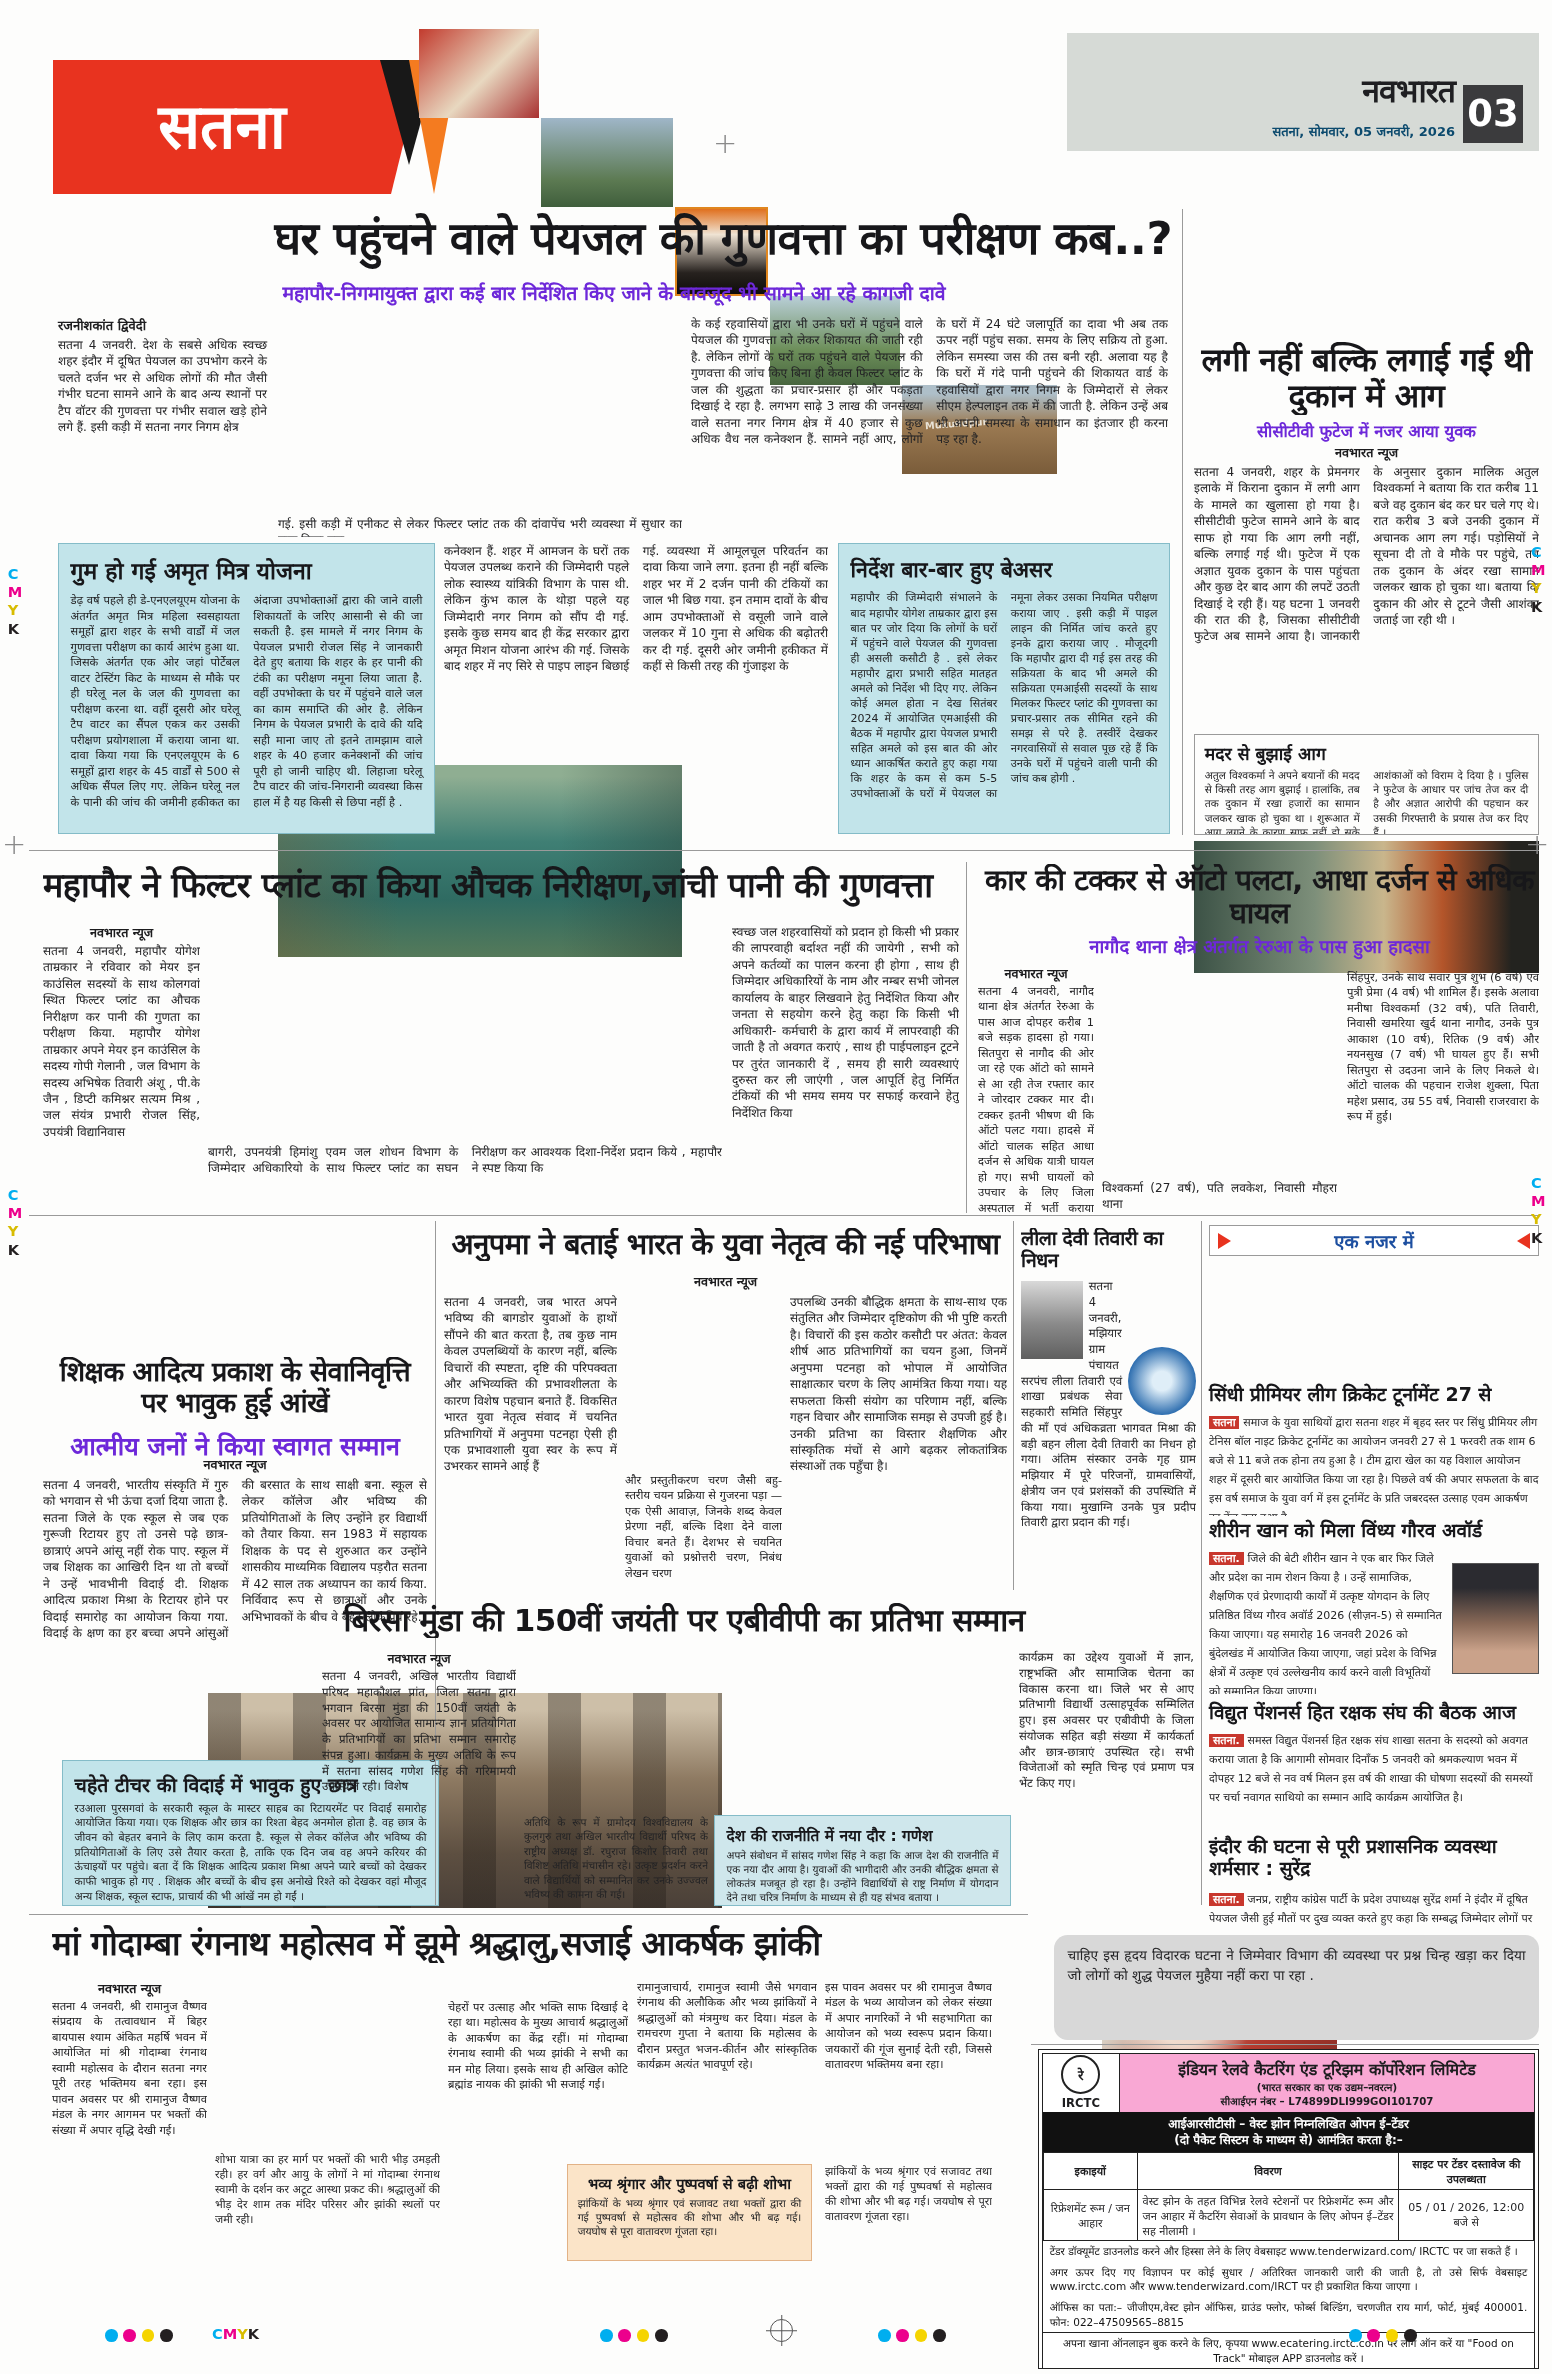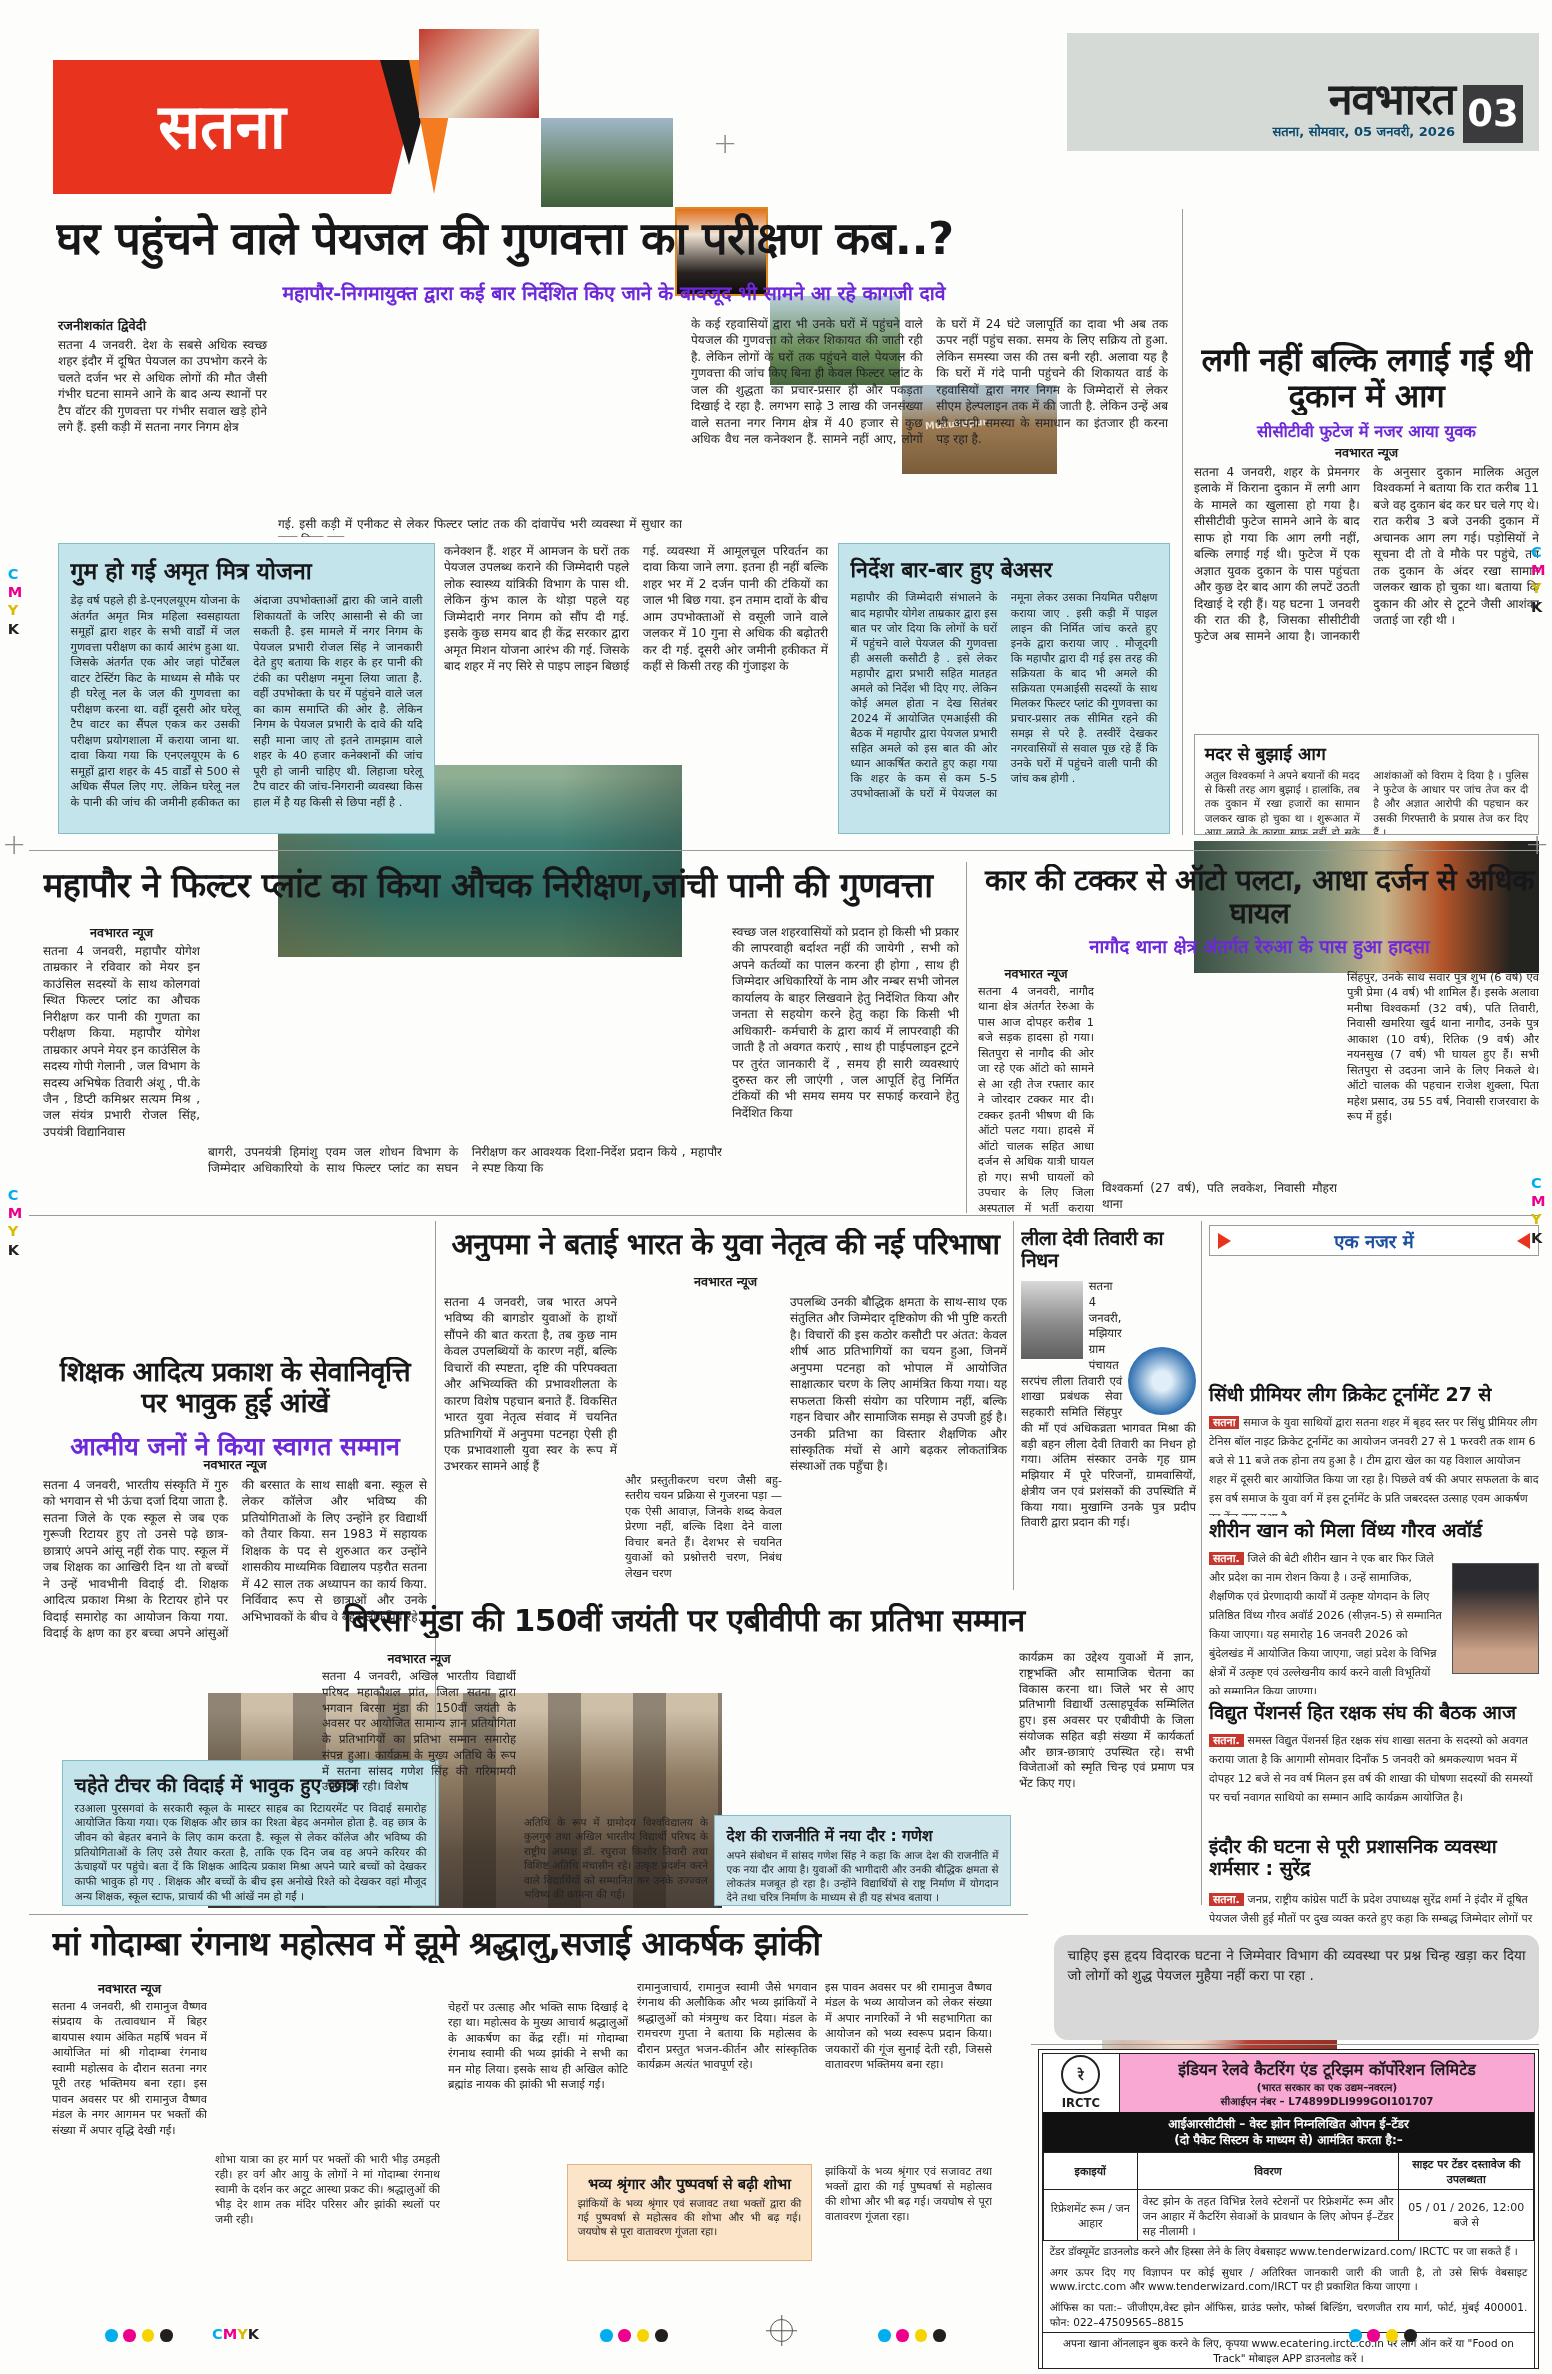--- a/index.html
+++ b/index.html
@@ -58,25 +58,25 @@
   <div class="abs photo" style="left:419px;top:29px;width:120px;height:89px;background:linear-gradient(135deg,#c23b2e,#e8d8c0 55%,#a83030);"></div>
   <div class="abs photo" style="left:541px;top:29px;width:132px;height:89px;background:linear-gradient(180deg,#9fb6c8,#5c7a52 70%,#3f5e3c);"></div>
   <div class="abs photo" style="left:675px;top:29px;width:93px;height:89px;background:linear-gradient(180deg,#e0701e,#efe3d3 30%,#27221f 75%,#0e0c0a);border:2.9px solid #e0861e;box-sizing:border-box;"></div>
   <div class="abs photo" style="left:770px;top:29px;width:130px;height:89px;background:linear-gradient(180deg,#b9cfd8,#6d8f5a 60%,#48663f);"></div>
   <div class="abs photo" style="left:902px;top:29px;width:155px;height:89px;background:linear-gradient(180deg,#aebfc9 10%,#9b7a52 45%,#7a5c3a);">
     <div style="position:absolute;left:23px;top:33px;color:#e8e2d6;font-size:9.7px;font-weight:700;transform:rotate(-4deg);">Mukundpur</div>
   </div>
 
   <div class="abs" style="left:1067px;top:33px;width:472px;height:118px;background:#d6dad6;"></div>
   <div class="abs crosshair" style="left:713px;top:126px;">+</div>
-  <div class="abs" style="left:1266px;top:68px;width:189px;text-align:right;font-weight:900;font-size:43px;color:#1f1f22;letter-spacing:-1px;">नवभारत</div>
+  <div class="abs" style="left:1266px;top:68px;width:189px;text-align:right;font-weight:900;font-size:32px;color:#1f1f22;letter-spacing:-1px;">नवभारत</div>
   <div class="abs" style="left:1203px;top:122px;width:252px;text-align:right;font-weight:700;font-size:13px;color:#0c4a6e;">सतना, सोमवार, 05 जनवरी, 2026</div>
   <div class="abs" style="left:1463px;top:85px;width:60px;height:58px;background:#3b3b3d;color:#fff;font-weight:900;font-size:37px;text-align:center;line-height:58px;">03</div>
 
-  <div class="abs hl" style="left:56px;top:213px;width:1116px;height:60px;font-size:45px;text-align:left;white-space:nowrap;">घर पहुंचने वाले पेयजल की गुणवत्ता का परीक्षण कब..?</div>
+  <div class="abs hl" style="left:56px;top:213px;width:1116px;height:60px;font-size:45px;text-align:right;white-space:nowrap;">घर पहुंचने वाले पेयजल की गुणवत्ता का परीक्षण कब..?</div>
   <div class="abs sub" style="left:56px;top:279px;width:1116px;font-size:19.4px;text-align:center;white-space:nowrap;overflow:hidden;">महापौर-निगमायुक्त द्वारा कई बार निर्देशित किए जाने के बावजूद भी सामने आ रहे कागजी दावे</div>
 
   <div class="abs" style="left:58px;top:316px;width:209px;">
     <div style="font-weight:800;font-size:13px;margin-bottom:2.9px;">रजनीशकांत द्विवेदी</div>
     <div class="bt">सतना 4 जनवरी. देश के सबसे अधिक स्वच्छ शहर इंदौर में दूषित पेयजल का उपभोग करने के चलते दर्जन भर से अधिक लोगों की मौत जैसी गंभीर घटना सामने आने के बाद अन्य स्थानों पर टैप वॉटर की गुणवत्ता पर गंभीर सवाल खड़े होने लगे हैं. इसी कड़ी में सतना नगर निगम क्षेत्र</div>
   </div>
 
   <div class="abs photo" style="left:278px;top:320px;width:404px;height:192px;background:linear-gradient(180deg,#8fae92 6%,#3f7f74 40%,#2f6b62 70%,#557a5a);">
     <div class="shade" style="background:linear-gradient(90deg,rgba(120,90,50,.35),transparent 30%,transparent 70%,rgba(40,60,50,.4));"></div>
   </div>

